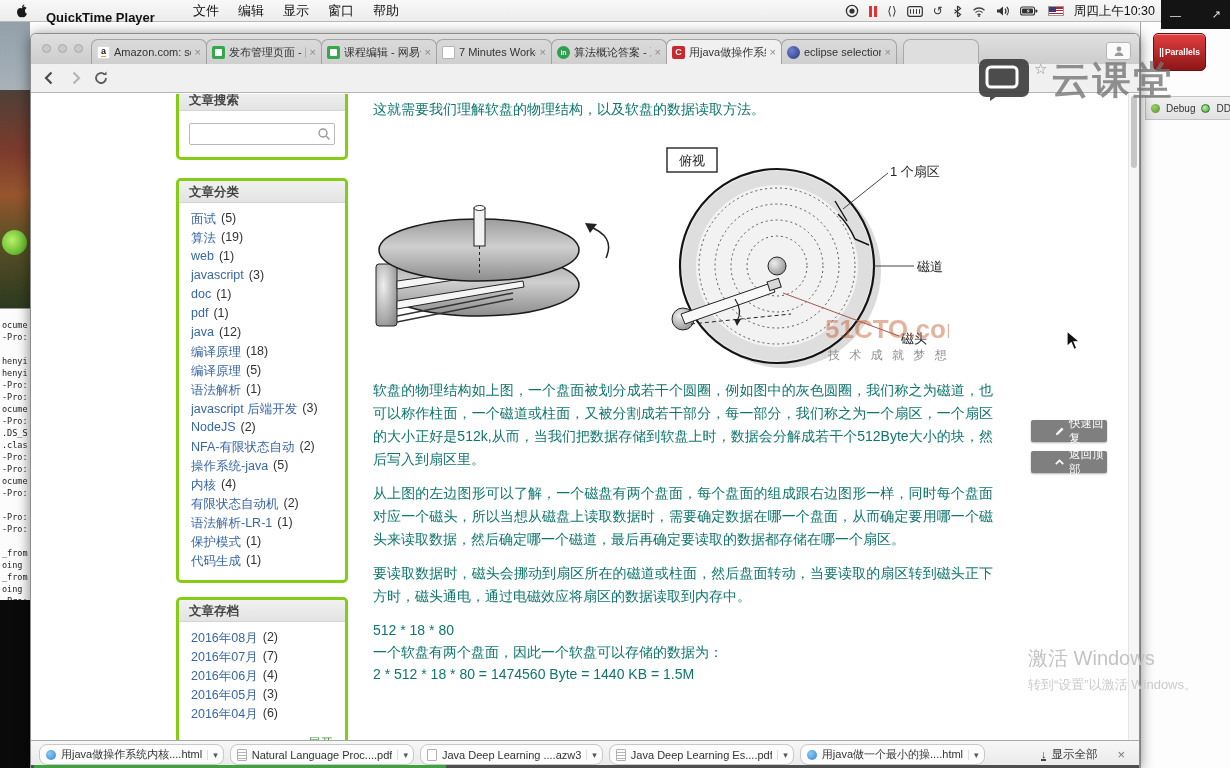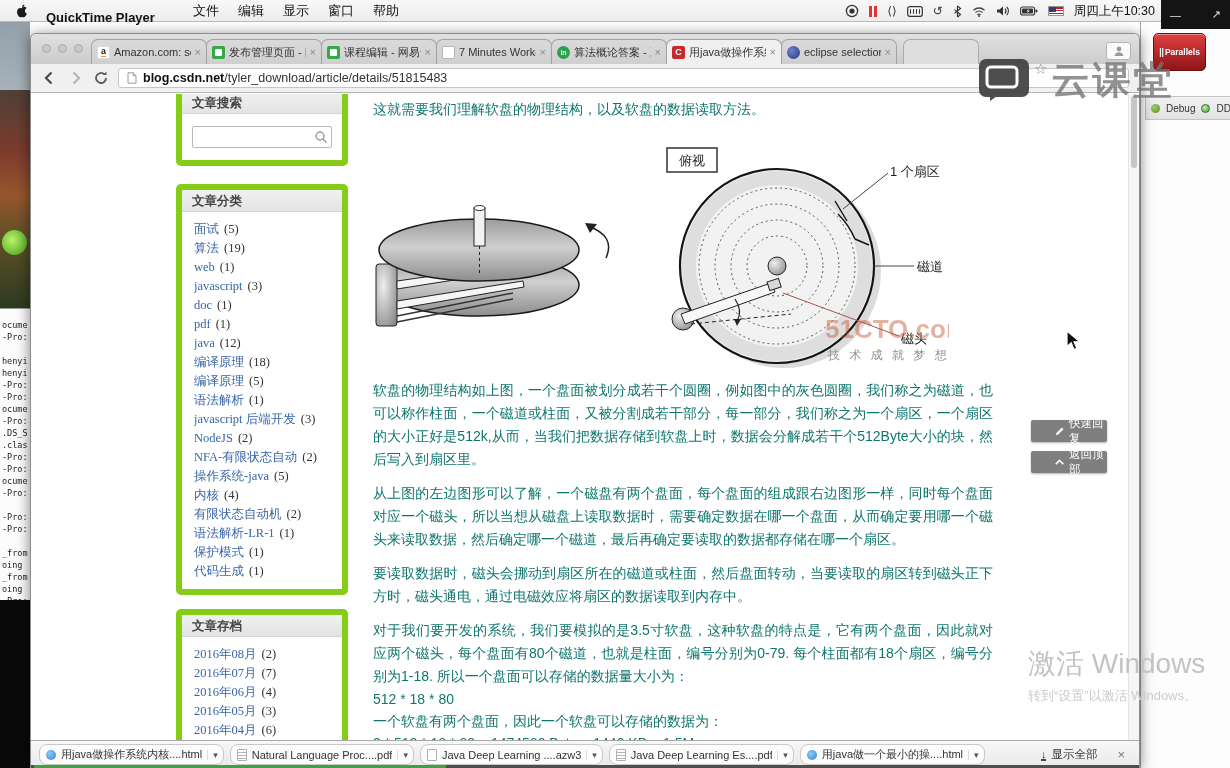--- a/index.html
+++ b/index.html
@@ -31,21 +31,21 @@
   .wall-black { flex:1; background:#0a0a0a; }
 
   
   .right-pane { position:absolute; left:1140px; top:22px; width:90px; height:746px; background:#fdfdfd; border-left:1px solid #a7a7a7; z-index:5; overflow:hidden; }
   .parallels { position:absolute; left:12px; top:11px; width:53px; height:38px; border-radius:5px; background:linear-gradient(#e24040,#8d1518); border:1px solid #6c1012; box-shadow:inset 0 1px 0 rgba(255,255,255,.4); color:#fff; font-size:8.5px; font-weight:bold; display:flex; align-items:center; justify-content:center; gap:1px; }
   .eclipse-bar { position:absolute; left:4px; top:74px; right:0; height:24px; background:linear-gradient(#f1f1f1,#e2e2e2); border:1px solid #c3c3c3; border-right:none; display:flex; align-items:center; gap:6px; padding-left:5px; font-size:10px; color:#333; white-space:nowrap; overflow:hidden; }
   .ebug { width:9px; height:9px; border-radius:50%; background:radial-gradient(circle at 35% 35%, #9fd26a, #4c8f33); flex:none; }
   .eddms { width:9px; height:9px; border-radius:50%; background:radial-gradient(circle at 35% 35%, #c8eda5, #3f9e3f); border:1px solid #2c7a2c; flex:none; }
 
   .activate { position:absolute; left:1028px; top:645px; width:202px; z-index:40; color:#c3c3c3; }
-  .activate .t1 { font-size:28px; }
+  .activate .t1 { font-size:20px; }
   .activate .t2 { font-size:13px; margin-top:4px; color:#cbcbcb; }
 
   
   .browser { position:absolute; left:30px; top:33px; width:1110px; height:735px; background:#fff; border-radius:6px 6px 0 0; box-shadow:0 2px 14px rgba(0,0,0,.5); border:1px solid #8e8e8e; border-bottom:none; z-index:10; }
   .tabstrip { position:relative; height:30px; background:linear-gradient(#e0e0e0,#cccccc); border-radius:5px 5px 0 0; }
   .lights { position:absolute; left:11px; top:10px; display:flex; gap:7px; }
   .lights i { width:9px; height:9px; border-radius:50%; background:#c9c9c9; border:1px solid #a8a8a8; }
   .tabs { position:absolute; left:60px; bottom:0; display:flex; }
   .tab { flex:0 0 116px; height:25px; margin-right:-1px; border:1px solid #a2a2a2; border-bottom:none; border-radius:7px 7px 0 0; background:linear-gradient(#dadada,#cfcfcf); display:flex; align-items:center; gap:4px; padding:0 5px; font-size:11px; color:#333; overflow:hidden; }
   .tab.tab-active { background:#f1f0f0; }
@@ -68,30 +68,30 @@
   .toolbar { height:29px; background:#f1f0f0; border-bottom:1px solid #b5b5b5; display:flex; align-items:center; padding:0 10px; gap:9px; }
   .navsvg { flex:none; display:flex; }
   .urlbar { flex:1; height:20px; background:#fff; border:1px solid #c6c6c6; border-radius:3px; display:flex; align-items:center; gap:6px; padding:0 8px; font-size:12.5px; }
   .url-host { color:#111; font-weight:bold; }
   .url-path { color:#333; }
 
   .page { position:absolute; top:60px; left:0; right:0; bottom:28px; background:#fff; overflow:hidden; }
 
   
   .sidebar { position:absolute; left:145px; top:0; width:172px; }
-  .sbox { border:6px solid #84cc16; border-radius:5px; background:#fff; overflow:hidden; }
+  .sbox { border:3px solid #84cc16; border-radius:5px; background:#fff; overflow:hidden; }
   .sbox-h { height:22px; line-height:22px; padding:0 10px; background:linear-gradient(#f1f1f1,#e3e3e3); border-bottom:1px solid #d5d5d5; font-size:12.5px; font-weight:bold; color:#444; }
   .sb1 { margin-top:-8px; }
   .sb1 .body { padding:12px 10px; }
   .searchwrap { position:relative; }
   .searchwrap input { width:100%; height:22px; border:1px solid #b9b9b9; border-radius:2px; padding:0 22px 0 6px; font-size:12px; outline:none; }
   .mag { position:absolute; right:4px; top:4px; }
   .sb2 { margin-top:18px; }
   .sbox ul { list-style:none; padding:8px 12px; }
-  .sbox li { height:19px; display:flex; align-items:center; gap:5px; font-size:12.5px; white-space:nowrap; overflow:hidden;font-family:Liberation Serif, serif; }
+  .sbox li { height:19px; display:flex; align-items:flex-start; gap:5px; font-size:12.5px; white-space:nowrap; overflow:hidden; }
   .catlink { color:#3866a8; }
   .catcount { color:#333; }
   .sb3 { margin-top:14px; }
   .expand-row { display:flex; justify-content:flex-end; align-items:center; gap:2px; padding:2px 12px 8px 0; font-size:12.5px; color:#3c9a3c; }
   .garrow { color:#3c9a3c; font-weight:bold; font-size:12px; }
 
   
   .main { position:absolute; left:342px; top:0; width:620px; padding-top:4px; font-size:14px; color:#0f766e; }
   .main p { line-height:23px; margin:0 0 11px; text-align:justify; }
   .intro { margin-bottom:10px !important; }
@@ -327,27 +327,20 @@
         <svg width="17" height="16" viewBox="0 0 17 16">
           <path d="M6.5 2.5 12 8l-5.5 5.5" fill="none" stroke="#b5b5b5" stroke-width="2.2"></path>
         </svg>
       </span>
     <span class="navsvg">
         <svg width="16" height="16" viewBox="0 0 16 16">
           <path d="M13 8a5 5 0 1 1-1.6-3.7" fill="none" stroke="#5a5a5a" stroke-width="1.8"></path>
           <path d="M13.5 1.5v3.4h-3.4z" fill="#5a5a5a"></path>
         </svg>
       </span>
-    <div class="urlbar">
-      <svg width="10" height="12" viewBox="0 0 10 12">
-          <path d="M1 .8h5.2L9 3.6V11.2H1z" fill="#fff" stroke="#9a9a9a"></path>
-          <path d="M6.2.8v2.8H9" fill="none" stroke="#9a9a9a"></path>
-        </svg>
-      <span><span class="url-host">blog.csdn.net</span><span class="url-path">/tyler_download/article/details/51815483</span></span>
-    </div>
   </div>
 
   <div class="page">
 
     <div class="sidebar">
       <div class="sbox sb1">
         <div class="sbox-h">文章搜索</div>
         <div class="body">
           <div class="searchwrap">
             <input type="text" style="">
@@ -556,21 +549,20 @@
           <path d="M410 162 L526 205" stroke="#a2564c" stroke-width="1"></path>
           <text x="528" y="212" font-size="13" fill="#222">磁头</text>
           <text x="452" y="207" font-size="26" font-weight="bold" fill="#c5582f" opacity=".45">51CTO.com</text>
           <text x="455" y="228" font-size="12" fill="#8f8f8f" letter-spacing="3">技 术 成 就 梦 想</text>
         </g>
       </svg>
 
       <p>软盘的物理结构如上图，一个盘面被划分成若干个圆圈，例如图中的灰色圆圈，我们称之为磁道，也可以称作柱面，一个磁道或柱面，又被分割成若干部分，每一部分，我们称之为一个扇区，一个扇区的大小正好是512k,从而，当我们把数据存储到软盘上时，数据会分解成若干个512Byte大小的块，然后写入到扇区里。</p>
       <p>从上图的左边图形可以了解，一个磁盘有两个盘面，每个盘面的组成跟右边图形一样，同时每个盘面对应一个磁头，所以当想从磁盘上读取数据时，需要确定数据在哪一个盘面，从而确定要用哪一个磁头来读取数据，然后确定哪一个磁道，最后再确定要读取的数据都存储在哪一个扇区。</p>
       <p>要读取数据时，磁头会挪动到扇区所在的磁道或柱面，然后盘面转动，当要读取的扇区转到磁头正下方时，磁头通电，通过电磁效应将扇区的数据读取到内存中。</p>
-      <p style="margin-bottom:0">对于我们要开发的系统，我们要模拟的是3.5寸软盘，这种软盘的特点是，它有两个盘面，因此就对应两个磁头，每个盘面有80个磁道，也就是柱面，编号分别为0-79. 每个柱面都有18个扇区，编号分别为1-18. 所以一个盘面可以存储的数据量大小为：</p>
       <div class="calcline">512 * 18 * 80</div>
       <div class="calcline">一个软盘有两个盘面，因此一个软盘可以存储的数据为：</div>
       <div class="calcline">2 * 512 * 18 * 80 = 1474560 Byte = 1440 KB = 1.5M</div>
     </div>
 
     <div class="fab">
       <div class="fab-btn">
         <svg width="11" height="11" viewBox="0 0 11 11">
             <path d="M1 10l1-3 6.3-6.3 2 2L4 9z" fill="#fff"></path>
           </svg>

